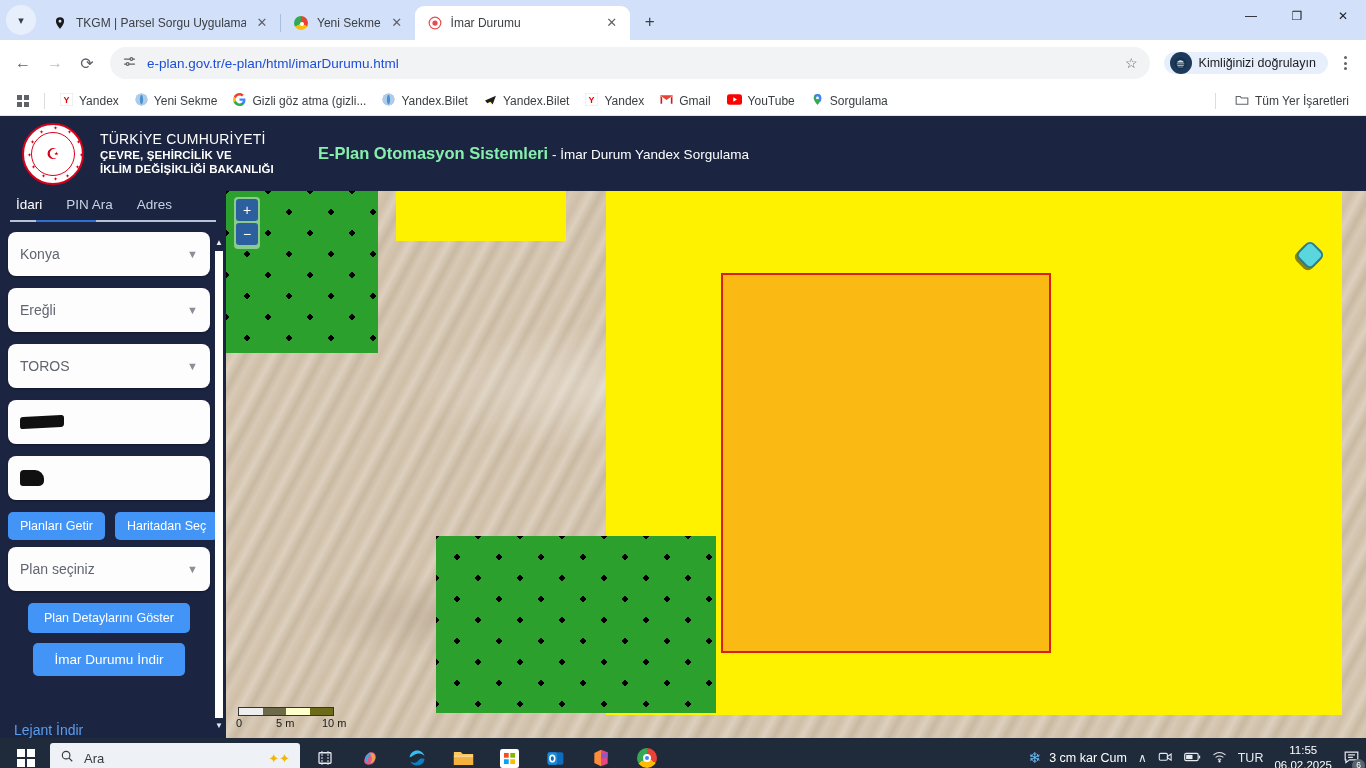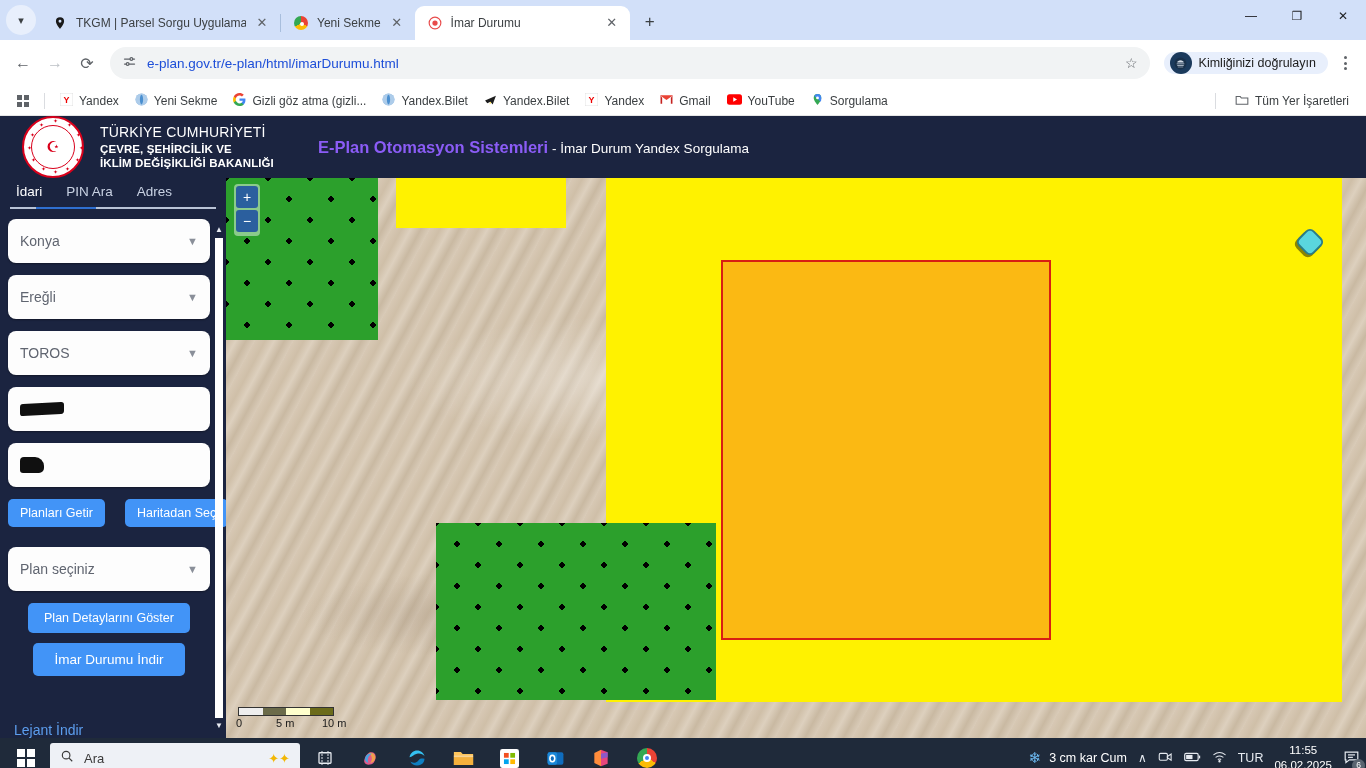--- a/index.html
+++ b/index.html
@@ -66,21 +66,21 @@
   .emblem .inner { width:44px; height:44px; border-radius:50%; border:1.5px solid #d9001b;
             display:flex; align-items:center; justify-content:center; position:relative; }
   .emblem .stars { position:absolute; inset:2px; border-radius:50%; }
   .emblem .star-dot { position:absolute; width:5px; height:5px; color:#d9001b;
             font-size:6px; line-height:5px; text-align:center; }
   .emblem .crescent { font-size:15px; color:#d9001b; }
   .ministry { color:#fff; line-height:1.22; }
   .ministry .l1 { font-size:14px; letter-spacing:.2px; }
   .ministry .l2, .ministry .l3 { font-size:11.5px; font-weight:bold; letter-spacing:.1px; }
   .sys-title { margin-left:28px; display:flex; align-items:baseline; gap:4px; }
-  .sys-title .a { color:#8b5cf6; font-size:16.5px; font-weight:bold; }
+  .sys-title .a { color:#86efac; font-size:16.5px; font-weight:bold; }
   .sys-title .b { color:#ffffff; font-size:13.5px; }
 
   .body-area { flex:1; display:flex; position:relative; }
 
   
   .sidebar { width:226px; background:#1b2440; display:flex; flex-direction:column;
              position:relative; }
   .tabs { display:flex; gap:0; padding:0 6px; }
   .ptab { padding:6px 14px 8px 10px; font-size:13.5px; color:#c9d2e3; position:relative; }
   .ptab.active { color:#ffffff; }
@@ -88,21 +88,21 @@
   .tabs-underline .act { position:absolute; left:26px; width:60px; height:2px; background:#2f6fd0; }
   .side-scroll { flex:1; overflow:hidden; padding:10px 16px 0 8px; position:relative; }
   .selectbox { height:44px; background:#fdfdfd; border-radius:8px; display:flex;
                align-items:center; padding:0 12px; margin-bottom:12px;
                box-shadow:0 1px 2px rgba(0,0,0,.35); }
   .selectbox .val { flex:1; font-size:14px; color:#606570; }
   .selectbox .chev { color:#8a8f99; font-size:11px; }
   .redact { height:12px; background:#101010; border-radius:3px; }
   .redact.r1 { width:44px; transform:skewY(-3deg); }
   .redact.r2 { width:24px; height:16px; border-radius:4px 9px 5px 3px; }
-  .btnrow { display:flex; gap:20px; margin-bottom:20px; }
+  .btnrow { display:flex; gap:10px; margin-bottom:7px; }
   .btn { background:#4294f7; color:#fff; border:none; border-radius:5px;
          font-size:12.5px; padding:7px 12px; font-family:inherit; white-space:nowrap; }
   .btn.wide { display:block; margin:0 auto 10px auto; padding:9px 22px; font-size:13.5px; }
   .btn.wide2 { display:block; margin:0 auto 10px auto; padding:8px 16px; font-size:12.5px; }
   .lejant { color:#5c9ded; font-size:14px; padding:10px 6px 0 6px; }
   .side-bar-scroll { position:absolute; right:2px; top:46px; bottom:6px; width:11px; }
   .sb-track { position:absolute; top:14px; bottom:14px; left:2px; width:8px; background:#fff; }
   .sb-arr { position:absolute; left:1px; width:10px; height:12px; color:#e9ecf3;
             font-size:8px; text-align:center; line-height:12px; }
 

